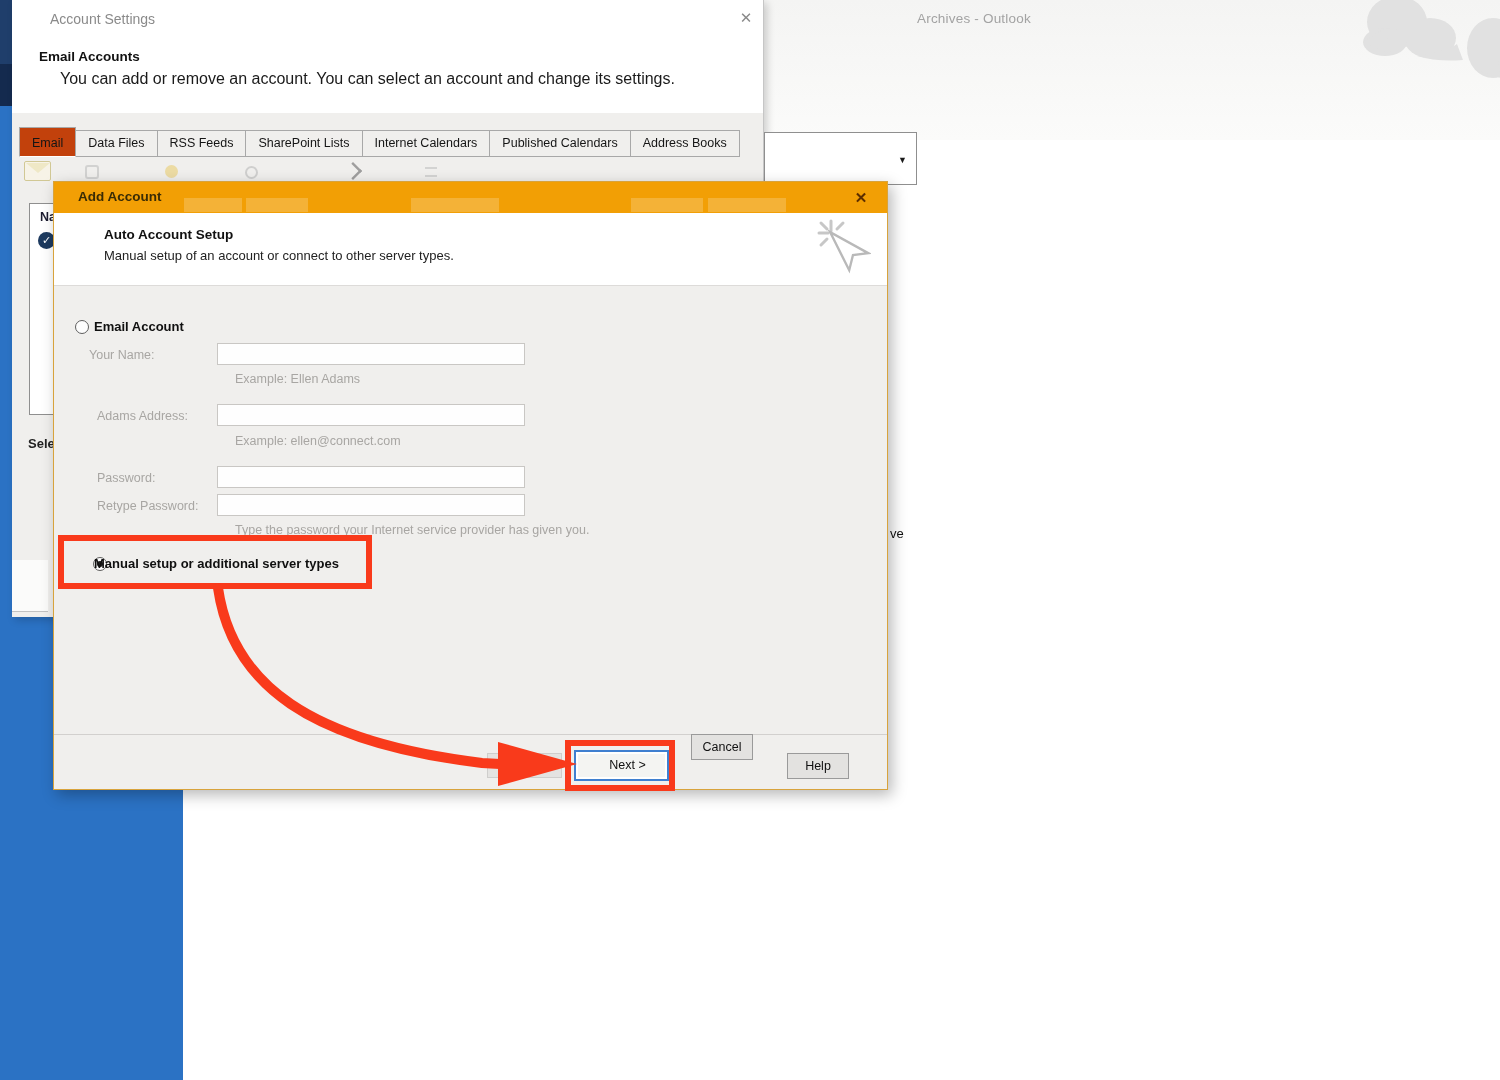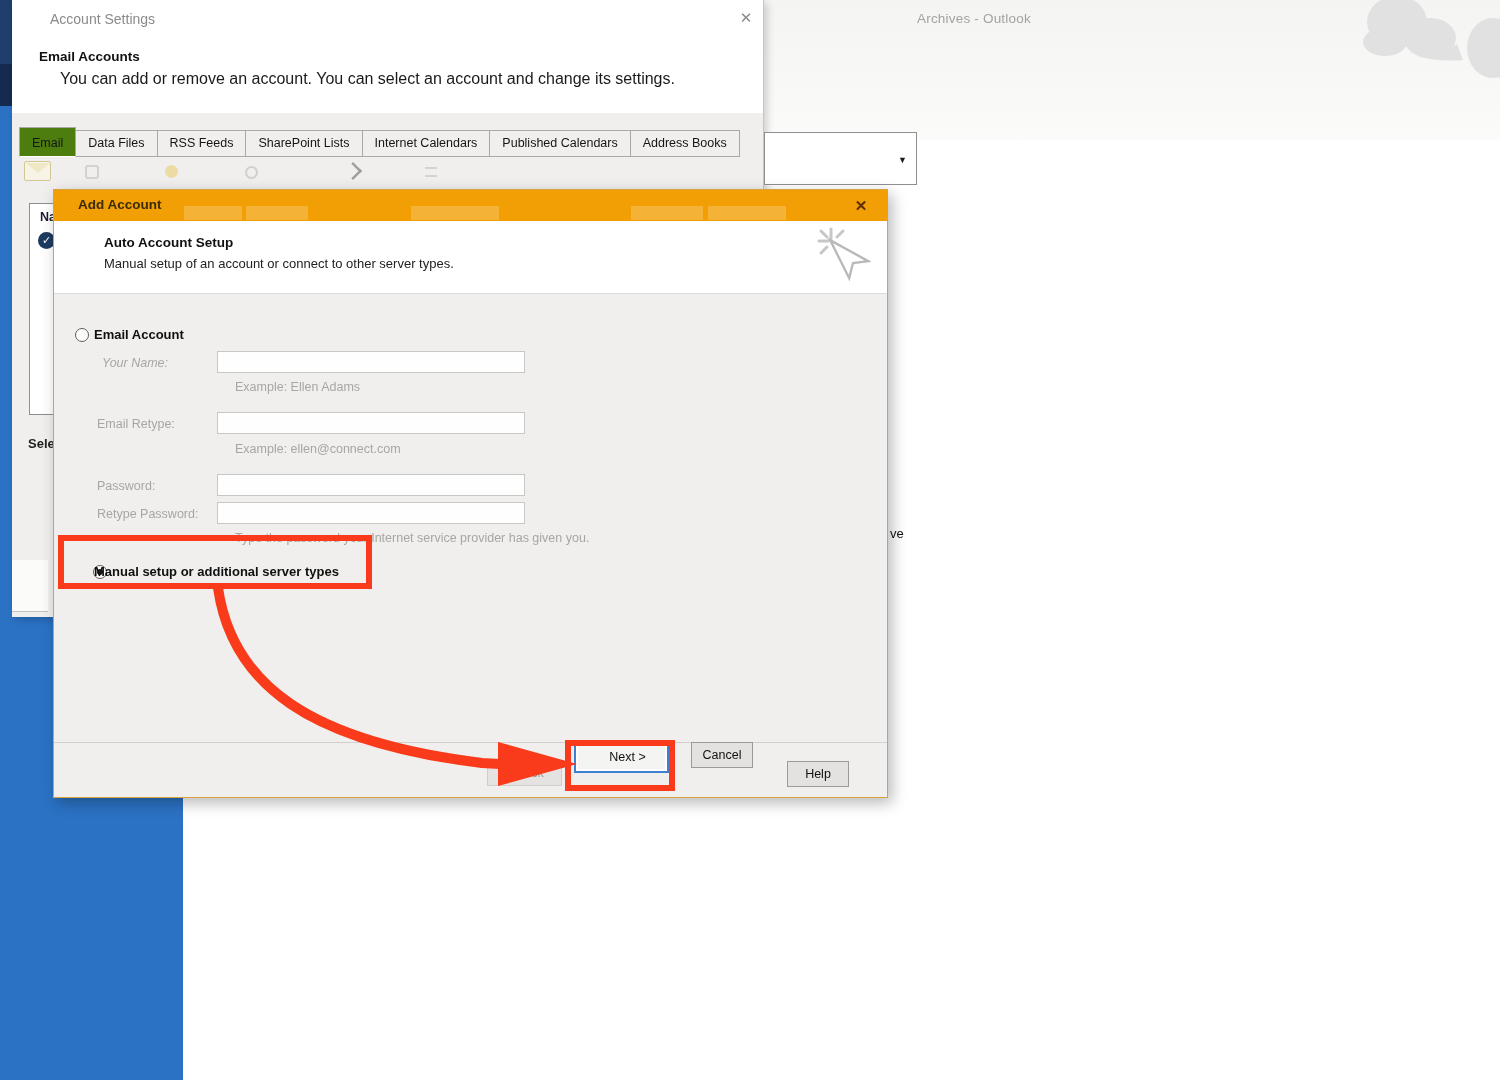--- a/index.html
+++ b/index.html
@@ -31,21 +31,21 @@
   .as-title-text { left:26px; top:11px; font-size:14px; color:#8a8a8a;margin-left:12px; }
   .as-close { left:723px; top:7px; width:22px; height:22px; color:#8a8a8a;
     font-size:15px; line-height:22px; text-align:center; cursor:default; }
   .as-heading { left:27px; top:49px; font-size:13.5px; font-weight:bold; color:#111; }
   .as-desc { left:48px; top:70px; font-size:16px; color:#1a1a1a; }
   .as-grayband { left:0; top:113px; width:751px; height:504px; background:#f0efed; }
 
   .as-tabs { left:8px; top:127px; display:flex; align-items:flex-end; }
   .as-tab { font-size:12.5px; color:#151515; background:#f0efed;
     border:1px solid #a8a8a8; padding:5px 12px 6px 12px; margin-left:-1px; white-space:nowrap; }
-  .as-tab.active { background:#4d7c0f; border-bottom:1px solid #ffffff;
+  .as-tab.active { background:#c2410c; border-bottom:1px solid #ffffff;
     padding-top:8px; position:relative; z-index:2; }
 
   .as-toolbar-glyph { opacity:.55; }
   .envelope { left:12px; top:161px; width:27px; height:20px; background:#fdf8e3;
     border:1px solid #b9a94e; border-radius:2px; }
   .envelope:before { content:""; position:absolute; left:1px; top:1px; width:23px; height:11px;
     border-left:12px solid transparent; border-right:12px solid transparent;
     border-top:10px solid #efe3a8; width:0; }
   .ghost1 { left:73px;  top:165px; width:14px; height:14px; border:2px solid #b9b9b9; border-radius:3px; }
   .ghost2 { left:153px; top:165px; width:13px; height:13px; background:#e8c85a; border-radius:50%; opacity:.5;}
@@ -64,21 +64,21 @@
     border-bottom:1px solid #c2c2c2; }
 
   
   .combo { left:764px; top:132px; width:153px; height:53px; background:#ffffff;
     border:1px solid #8f8f8f; }
   .combo-arrow { right:9px; top:22px; font-size:9px; color:#1a1a1a; }
   .ve-fragment { left:890px; top:526px; font-size:13px; color:#111; }
 
   
   .dlg { left:53px; top:181px; width:835px; height:609px; background:#f0efed;
-    border:1px solid #d8a33c; box-shadow:4px 5px 14px rgba(0,0,0,.28);margin-top:8px; }
+    border:1px solid #d8a33c; box-shadow:4px 5px 14px rgba(0,0,0,.28); }
   .dlg-title { left:0; top:0; width:833px; height:31px; background:#F29F05; }
   .dlg-title-text { left:24px; top:7px; font-size:13.5px; font-weight:bold; color:#3a2c05; }
   .dlg-close { left:795px; top:4px; width:24px; height:24px; text-align:center;
     line-height:24px; font-size:15px; color:#5c2e00; font-weight:bold; }
   .dlg-band { top:16px; height:14px; background:rgba(255,255,255,.20); }
 
   .dlg-header { left:0; top:31px; width:833px; height:73px; background:#ffffff;
     border-bottom:1px solid #dddbd9; }
   .dlg-heading { left:50px; top:14px; font-size:13.5px; font-weight:bold; color:#111; }
   .dlg-sub { left:50px; top:35px; font-size:13px; color:#222; }
@@ -93,21 +93,21 @@
   .f-label { font-size:12.5px; color:#a8a6a3; }
   .f-input { position:absolute; width:308px; height:22px; background:#fefefe;
     border:1px solid #c9c7c4; font-size:12.5px; padding:2px 4px; color:#333; }
   .f-helper { font-size:12.5px; color:#a8a6a3; }
 
   .dlg-footer-line { left:0; top:552px; width:833px; height:0; border-top:1px solid #d2d0ce; }
   .btn { position:absolute; font-size:12.5px; text-align:center; color:#111;
     background:#e3e2e0; border:1px solid #9a9a9a; }
   .btn-back { left:433px; top:571px; width:75px; height:25px; line-height:23px;
     color:#9b9b9b; background:#e4e3e1; border:1px solid #cfcecc; }
-  .btn-next { left:520px; top:552px; width:95px; height:31px; line-height:27px;
+  .btn-next { left:520px; top:568px; width:95px; height:31px; line-height:27px;
     background:#f4f4f2; border:2px solid #3f7fd0; box-shadow:inset 0 0 0 2px #ffffff;padding-left:12px; }
   .btn-cancel { left:637px; top:552px; width:62px; height:26px; line-height:24px; }
   .btn-help { left:733px; top:571px; width:62px; height:26px; line-height:24px; }
 
   
   .ann { z-index:50; }
   .ann-rect-manual { left:58px; top:535px; width:314px; height:54px; border:6px solid #F93A1B; }
   .ann-rect-next { left:565px; top:740px; width:110px; height:51px; border:6px solid #F93A1B; }
   .ann-arrow { left:180px; top:580px; }
 </style>
@@ -203,25 +203,25 @@
         <path d="M16 16 L36 56 L40 40 L56 38 Z" transform="translate(-2,-2) scale(0.95)" fill="#ffffff" stroke="#b9b9b9" stroke-width="2.5"></path>
       </svg>
     </div>
   </div>
 
   
   <span class="abs radio" style="left:21px; top:138px;"></span>
   <span class="abs radio-row-label" style="left:40px; top:137px;">Email Account</span>
 
   
-  <span class="abs f-label" style="left:48px; top:166px;font-style:italic;">Your Name:</span>
+  <span class="abs f-label" style="left:35px; top:166px;">Your Name:</span>
   <input class="f-input" style="left: 163px; top: 161px;">
   <span class="abs f-helper" style="left:181px; top:190px;">Example: Ellen Adams</span>
 
-  <span class="abs f-label" style="left:43px; top:227px;">Email Retype:</span>
+  <span class="abs f-label" style="left:43px; top:227px;">Adams Address:</span>
   <input class="f-input" style="left: 163px; top: 222px;">
   <span class="abs f-helper" style="left:181px; top:252px;">Example: ellen@connect.com</span>
 
   <span class="abs f-label" style="left:43px; top:289px;">Password:</span>
   <input class="f-input" style="left: 163px; top: 284px;">
 
   <span class="abs f-label" style="left:43px; top:317px;">Retype Password:</span>
   <input class="f-input" style="left: 163px; top: 312px;">
   <span class="abs f-helper" style="left:181px; top:341px;">Type the password your Internet service provider has given you.</span>
 

